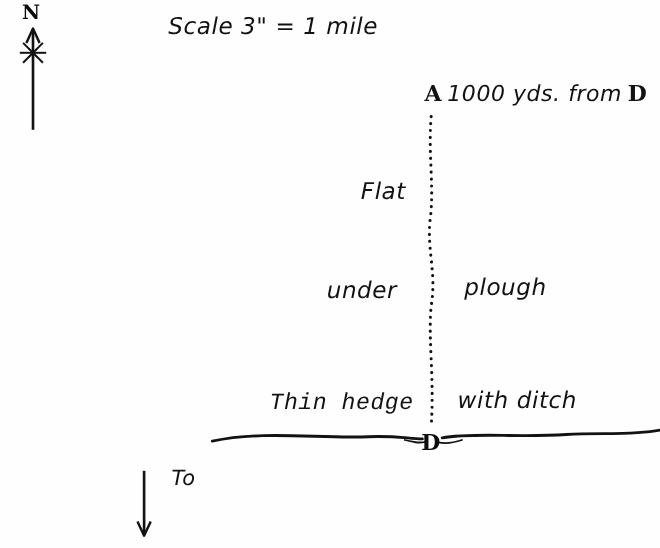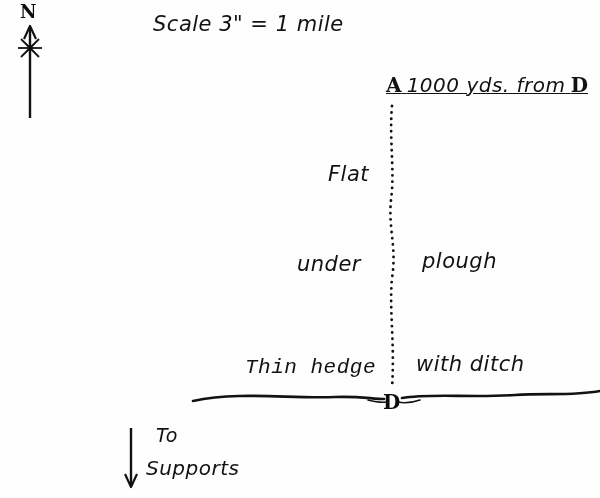--- a/index.html
+++ b/index.html
@@ -43,21 +43,20 @@
     left: 20px; top: 1px;
     font-family: "DejaVu Serif", serif;
     font-weight: bold;
     font-size: 18px;
     color: #0c0c0c;
   }
   .a-row {
     position: absolute;
     left: 386px; top: 73px;
     white-space: nowrap;
-    text-decoration: underline;
   }
   .a-row .bold-pt {
     font-family: "DejaVu Serif", serif;
     font-weight: bold;
     font-style: normal;
     font-size: 20px;
   }
   .a-row .note {
     font-style: italic;
     font-size: 20px;
@@ -106,15 +105,14 @@
 
   <div class="lbl" style="left:297px; top:252px;text-align:center;">under</div>
   <div class="lbl" style="left:422px; top:249px;">plough</div>
 
   <div class="lbl" style="left:245px; top:356px;font-family:Liberation Mono, monospace;">Thin hedge</div>
   <div class="lbl" style="left:416px; top:352px;font-style:italic;">with ditch</div>
 
   <div class="pt" style="left:383px; top:390px;">D</div>
 
   <div class="lbl" style="left:156px; top:424px; font-size:19px;">To</div>
-  <div class="lbl" style="left:146px; top:456px; font-size:20px;">Supports</div>
 
 </div>
 
 </body></html>

